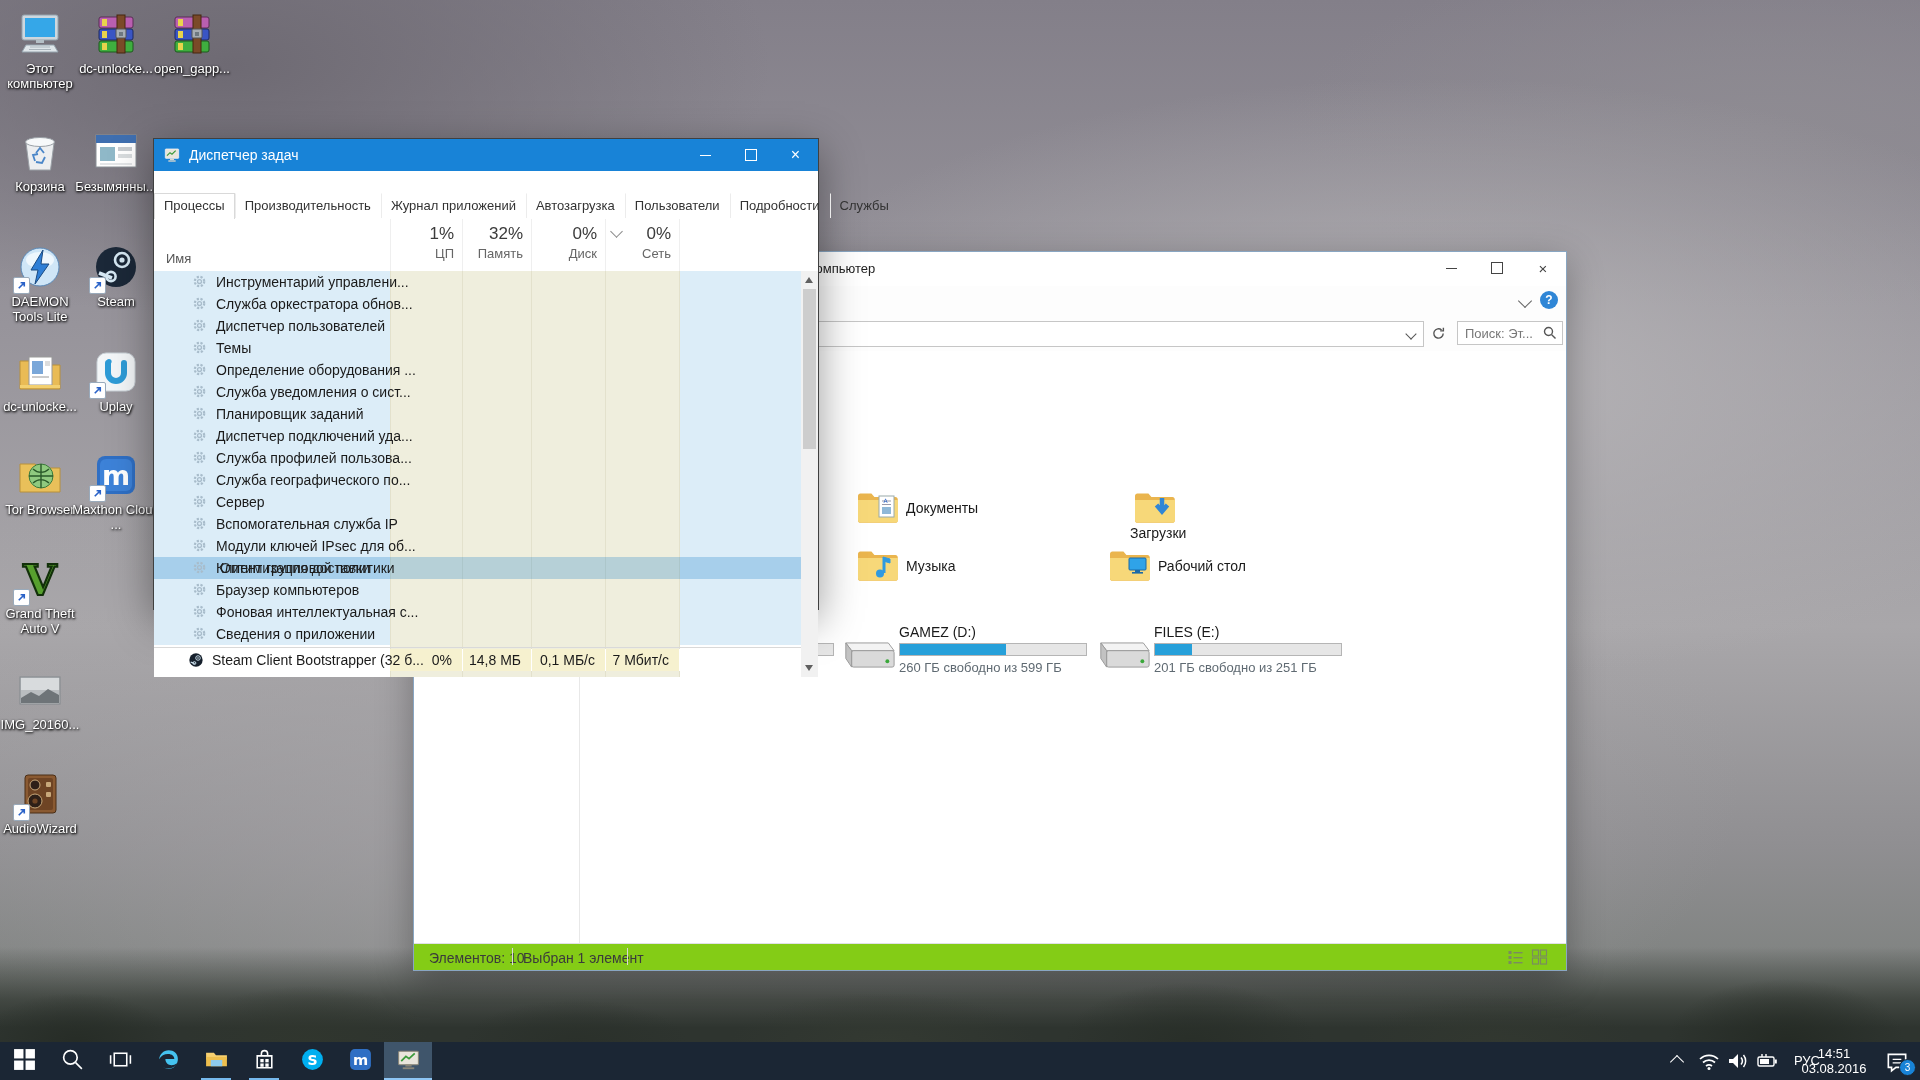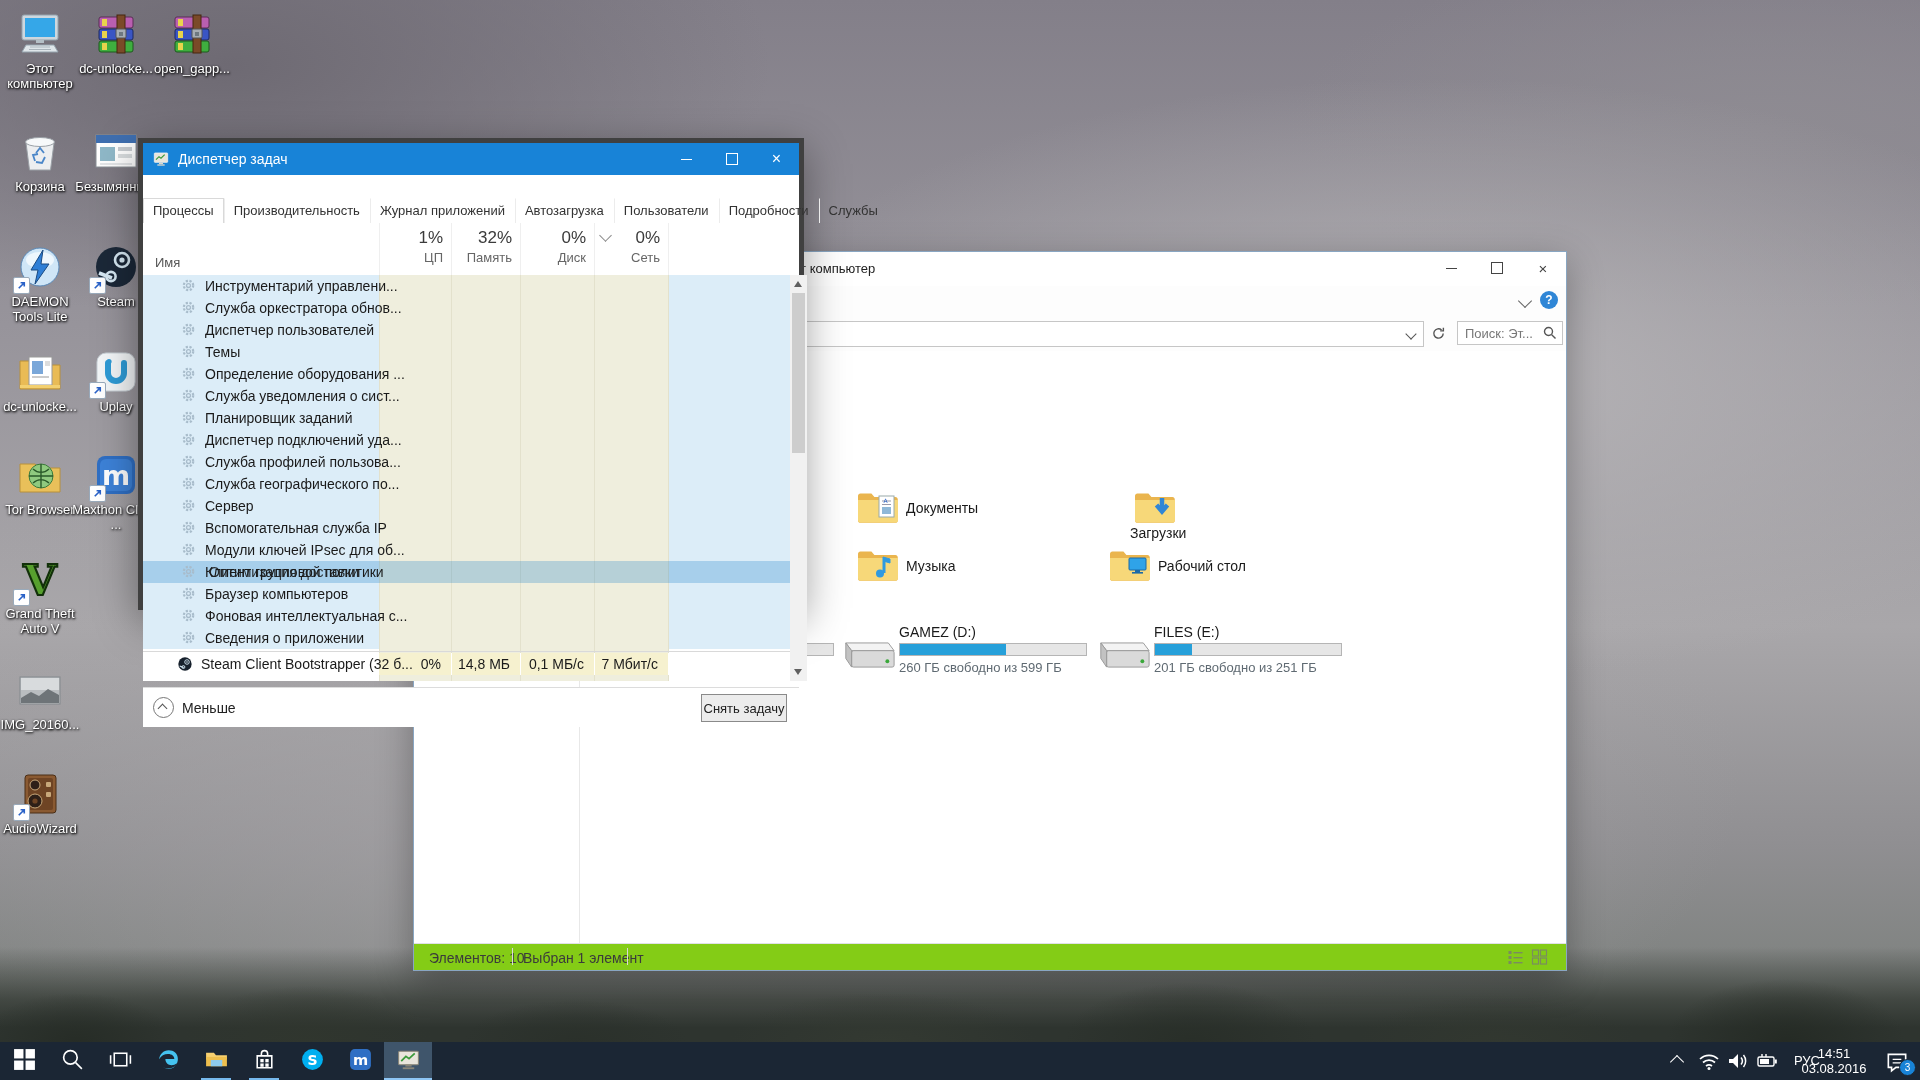--- a/index.html
+++ b/index.html
@@ -66,36 +66,36 @@
   .drive .dl{position:absolute;left:58px;top:0;font-size:14px;color:#1a1a1a}
   .drive .dbar{position:absolute;left:58px;top:19px;width:188px;height:13px;background:#e6e6e6;
                border:1px solid #b5b5b5;box-sizing:border-box}
   .drive .dfill{height:100%;background:#26a0da}
   .drive .dinfo{position:absolute;left:58px;top:36px;font-size:13px;color:#5f6a72;white-space:nowrap}
   .c-remnant{position:absolute;left:332px;top:292px;width:88px;height:13px;background:#e6e6e6;border:1px solid #b5b5b5;box-sizing:border-box}
   .ex-status{position:absolute;left:0;bottom:0;right:0;height:26px;background:#84cc16;border-top:1px solid #e1e1e6;font-size:14px;color:#3b3b3b}
   .st-sep{position:absolute;top:4px;width:1px;height:17px;background:#d8d8d8}
   .view-ic{position:absolute;top:5px;width:17px;height:16px;opacity:.75}
   
-  .tm{left:138px;top:138px;width:666px;height:472px;z-index:30;border:5px solid #404040;
+  .tm{left:153px;top:138px;width:666px;height:472px;z-index:30;border:1px solid #404040;
       box-shadow:0 12px 40px rgba(0,0,0,.40)}
   .tm-tb{position:absolute;left:0;top:0;right:0;height:32px;background:#1883d7;display:flex;align-items:center;color:#fff}
   .tm-tb .appico{width:18px;height:16px;margin:0 8px 0 9px}
   .tm-tb .appico svg{width:100%;height:100%}
   .tm-title{font-size:14px}
   .tm-ctls{position:absolute;right:0;top:0;display:flex}
   .tm-ctl{width:45px;height:32px;display:flex;align-items:center;justify-content:center}
   .wg-min{width:11px;height:1px;background:#fff}
   .wg-max{width:10px;height:10px;border:1px solid #fff}
   .wg-x{font-size:16px;color:#fff;line-height:16px}
   .tm-menu{position:absolute;left:0;top:32px;right:0;height:22px;background:#fff;display:flex;align-items:center;font-size:13px;color:#222}
   .tm-menu span{margin-left:18px}
   .tm-menu span:first-child{margin-left:10px}
   .tm-tabs{position:absolute;left:0;top:54px;right:0;height:26px;background:#fff;border-bottom:1px solid #d9d9d9;
-           display:flex;align-items:center;font-size:13px;color:#333}
+           display:flex;align-items:flex-start;font-size:13px;color:#333}
   .tab{padding:4px 9px 5px;border:1px solid transparent;border-bottom:none;white-space:nowrap}
   .tab.active{border-color:#d9d9d9;background:#fff;margin-bottom:-1px;padding-bottom:6px}
   .tab + .tab{border-left-color:#ececec}
   .tm-head{position:absolute;left:0;top:80px;right:0;height:52px;background:#fff;border-bottom:1px solid #e3e3e3}
   .tm-head .nm{position:absolute;left:12px;bottom:5px;font-size:13px;color:#555}
   .hcell{position:absolute;top:0;height:52px;text-align:right}
   .hpct{font-size:17px;color:#3b3b3b;margin-top:5px}
   .hcap{font-size:13px;color:#666;margin-top:2px}
   .hchev{position:absolute;width:8px;height:8px;border-right:1.4px solid #888;border-bottom:1.4px solid #888;transform:rotate(45deg)}
   .hsep{position:absolute;top:80px;height:52px;width:1px;background:#efefef}
@@ -650,29 +650,20 @@
       <span class="sv" style="left:305px;width:62px">14,8 МБ</span>
       <span class="sv" style="left:379px;width:62px">0,1 МБ/с</span>
       <span class="sv" style="left:453px;width:62px">7 Мбит/с</span>
     </div>
     <div class="sbar">
       <div class="sb-arrow sb-up"></div>
       <div class="sb-thumb"></div>
       <div class="sb-arrow sb-dn"></div>
     </div>
   </div>
-  <div class="tm-foot">
-    <div class="less">
-      <span class="ci"></span>
-      <span>Меньше</span>
-    </div>
-    <div class="endtask">
-      <span>Снять задачу</span>
-    </div>
-  </div>
 </div>
 
 <div class="tbar">
   <div id="tb-buttons">
       <div class="tb-btn" style="left: 0px;">
         <span><svg viewBox="0 0 24 24">
             <rect x="2" y="2" width="9" height="9" fill="#fff"></rect>
             <rect x="13" y="2" width="9" height="9" fill="#fff"></rect>
             <rect x="2" y="13" width="9" height="9" fill="#fff"></rect>
             <rect x="13" y="13" width="9" height="9" fill="#fff"></rect>

